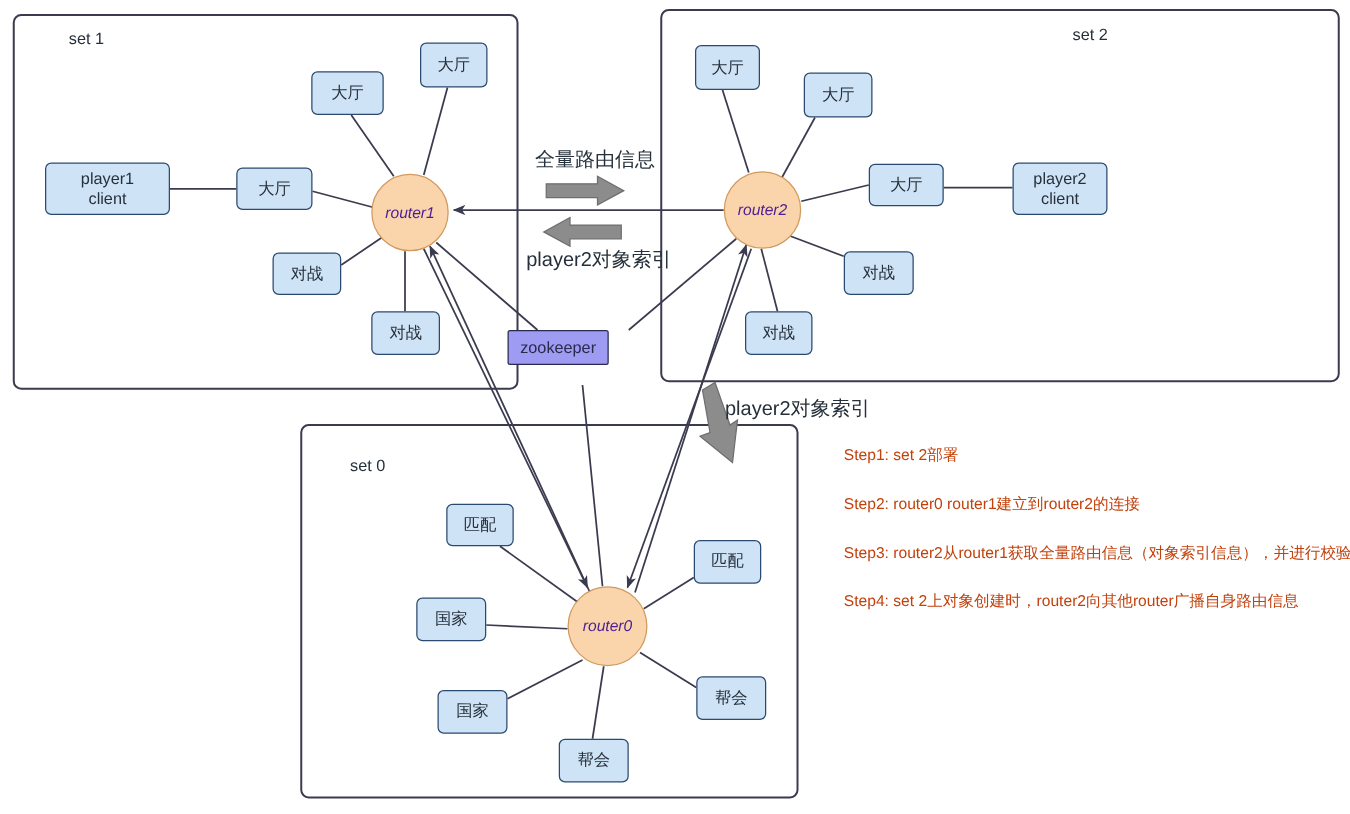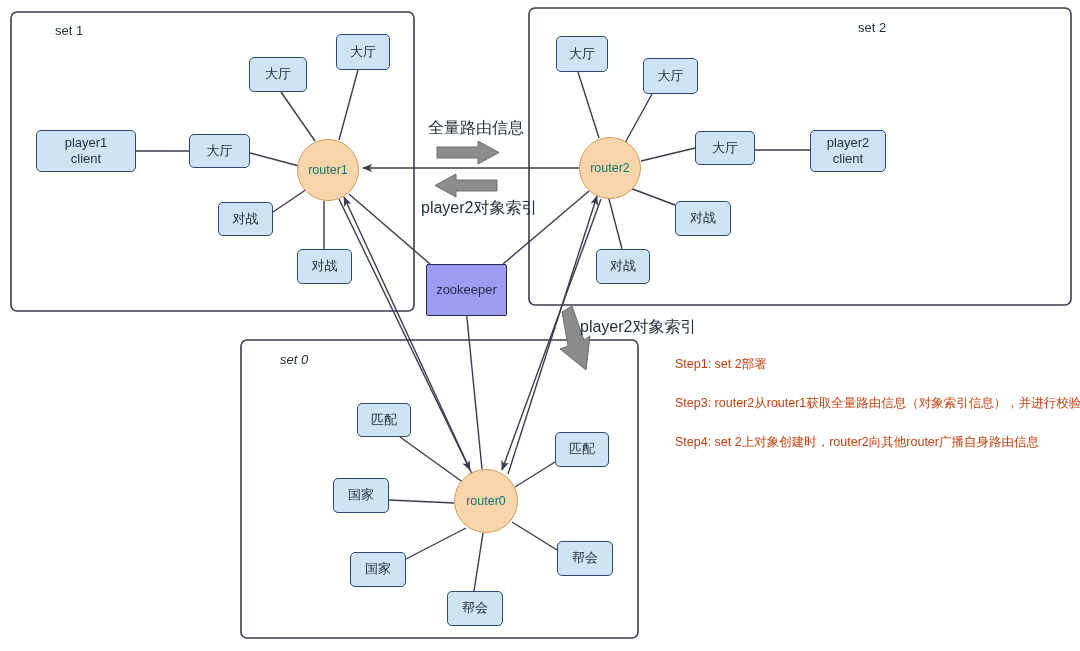--- a/index.html
+++ b/index.html
@@ -61,23 +61,24 @@
   }
   .router {
     position: absolute;
     box-sizing: border-box;
     background: #fad5ab;
     border: 1.6px solid #d19a5e;
     border-radius: 50%;
     display: flex;
     align-items: center;
     justify-content: center;
-    color: #0f766e;
+    color: #4c1d95;
     font-size: 12.5px;
     z-index: 3;
+    font-style: italic;
   }
   .setlabel {
     position: absolute;
     font-size: 13px;
     color: #26303a;
     z-index: 2;
   }
   .edgelabel {
     position: absolute;
     font-size: 16px;
@@ -154,21 +155,21 @@
       <path d="M497,180 L456,180 L456,174 L435,185.5 L456,197 L456,191 L497,191 Z" fill="#8c8c8c" stroke="#6e6e6e" stroke-width="1"></path>
     </g>
 
     <g>
       <path d="M562,312 L572,306 L584,340 L590,336 L586,370 L560,349 L568,346 Z" fill="#8c8c8c" stroke="#6e6e6e" stroke-width="1"></path>
     </g>
   </svg>
 
   <div class="setlabel" style="left:55px; top:23px;text-align:center;">set 1</div>
   <div class="setlabel" style="left:858px; top:20px;">set 2</div>
-  <div class="setlabel" style="left:280px; top:352px;font-style:italic;">set 0</div>
+  <div class="setlabel" style="left:280px; top:365px;">set 0</div>
 
   <div class="router" style="left:297px; top:139px; width:62px; height:62px;">router1</div>
   <div class="router" style="left:579px; top:137px; width:62px; height:62px;">router2</div>
   <div class="router" style="left:454px; top:469px; width:64px; height:64px;">router0</div>
 
   <div class="node client" style="left:36px; top:130px; width:100px; height:42px;">
     <span style="white-space:pre-line;">player1
 client</span>
   </div>
   <div class="node" style="left:189px; top:134px; width:61px; height:34px;">大厅</div>
@@ -180,32 +181,33 @@
   <div class="node" style="left:556px; top:36px; width:52px; height:36px;">大厅</div>
   <div class="node" style="left:643px; top:58px; width:55px; height:36px;">大厅</div>
   <div class="node" style="left:695px; top:131px; width:60px; height:34px;">大厅</div>
   <div class="node client" style="left:810px; top:130px; width:76px; height:42px;">
     <span style="white-space:pre-line;">player2
 client</span>
   </div>
   <div class="node" style="left:675px; top:201px; width:56px; height:35px;">对战</div>
   <div class="node" style="left:596px; top:249px; width:54px; height:35px;">对战</div>
 
-  <div class="node zk" style="left:426px; top:264px; width:81px; height:52px;">zookeeper</div>
+  <div class="node zk" style="left:406px; top:264px; width:81px; height:28px;">zookeeper</div>
 
   <div class="node" style="left:357px; top:403px; width:54px; height:34px;">匹配</div>
   <div class="node" style="left:555px; top:432px; width:54px; height:35px;">匹配</div>
   <div class="node" style="left:333px; top:478px; width:56px; height:35px;">国家</div>
   <div class="node" style="left:350px; top:552px; width:56px; height:35px;">国家</div>
   <div class="node" style="left:557px; top:541px; width:56px; height:35px;">帮会</div>
   <div class="node" style="left:447px; top:591px; width:56px; height:35px;">帮会</div>
 
   <div class="edgelabel" style="left:428px; top:118px;">全量路由信息</div>
   <div class="edgelabel" style="left:421px; top:198px;">player2对象索引</div>
   <div class="edgelabel" style="left:580px; top:317px;">player2对象索引</div>
 
   <div class="steps">
     <div class="step">Step1: set 2部署</div>
+    <div class="step">Step2: router0 router1建立到router2的连接</div>
     <div class="step">Step3: router2从router1获取全量路由信息（对象索引信息），并进行校验</div>
     <div class="step">Step4: set 2上对象创建时，router2向其他router广播自身路由信息</div>
   </div>
 
 </div>
 
 </body></html>

